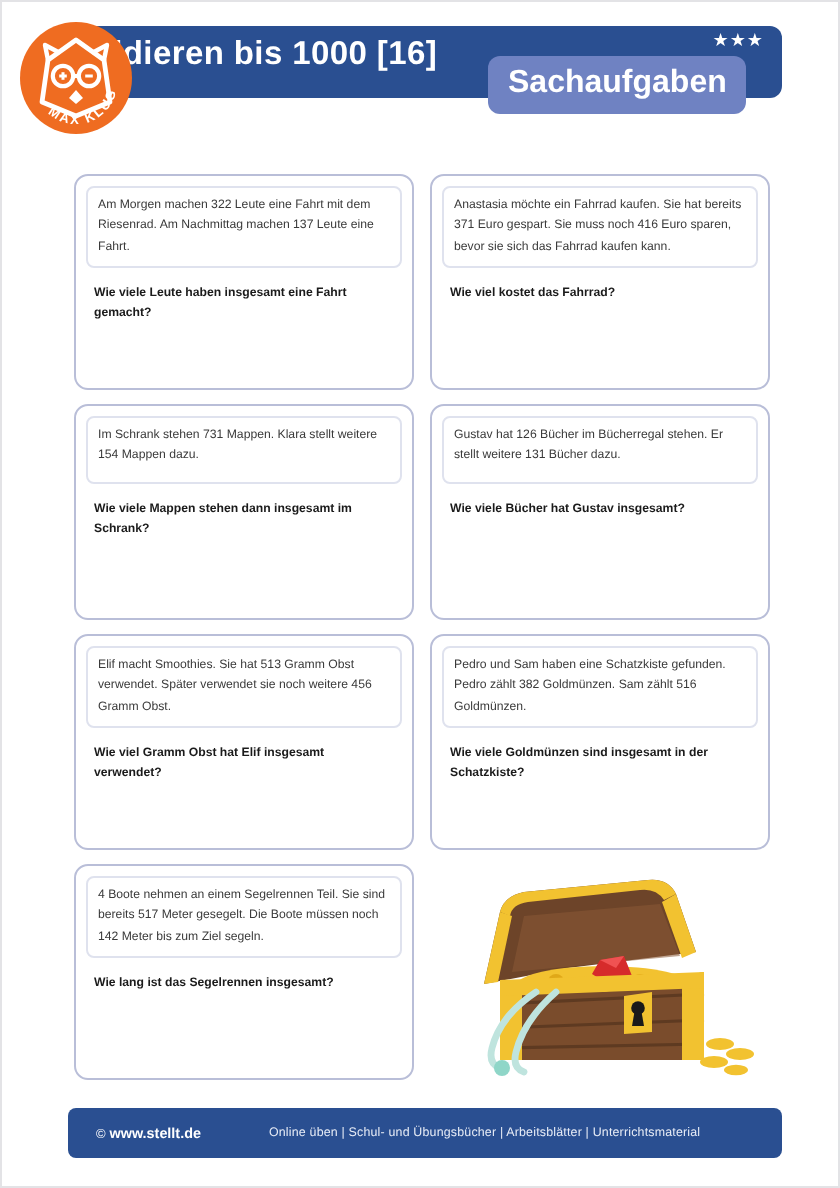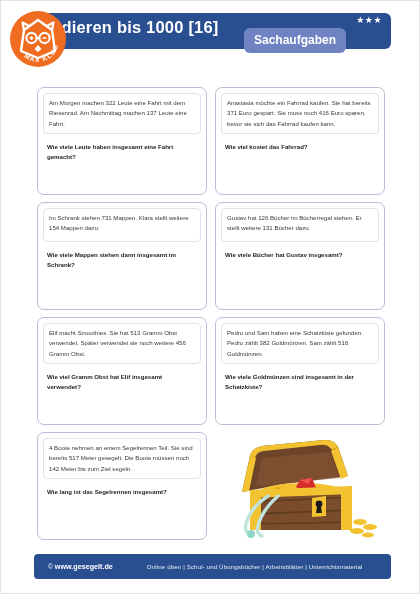--- a/index.html
+++ b/index.html
@@ -60,21 +60,21 @@
     line-height: 1;
   }
   .badge {
     position: absolute;
     left: 243px;
     top: 18px;
     padding: 5px 10px 6px 10px;
     background: #6f82c2;
     color: #ffffff;
     border-radius: 6px;
-    font-size: 12px;
+    font-size: 16px;
     font-weight: bold;
     white-space: nowrap;
   }
   .logo {
     position: absolute;
     left: 8px;
     top: 0px;
     width: 58px;
     height: 58px;
     z-index: 5;
@@ -302,18 +302,18 @@
         <ellipse cx="150" cy="93" rx="7" ry="3" fill="#f2c230"></ellipse>
         <ellipse cx="137" cy="97" rx="7" ry="3" fill="#f2c230"></ellipse>
         <ellipse cx="148" cy="101" rx="6" ry="2.6" fill="#f2c230"></ellipse>
       </svg>
     </div>
 
   </div>
 
   <div class="footer">
     <span class="footer-brand">
-      <span class="footer-copy">©</span><span>www.gesegelt.de</span>
+      <span class="footer-copy">©</span><span>www.stellt.de</span>
     </span>
     <span class="footer-links">Online üben  |  Schul- und Übungsbücher  |  Arbeitsblätter  |  Unterrichtsmaterial</span>
   </div>
 
 </div>
 
 </body></html>

